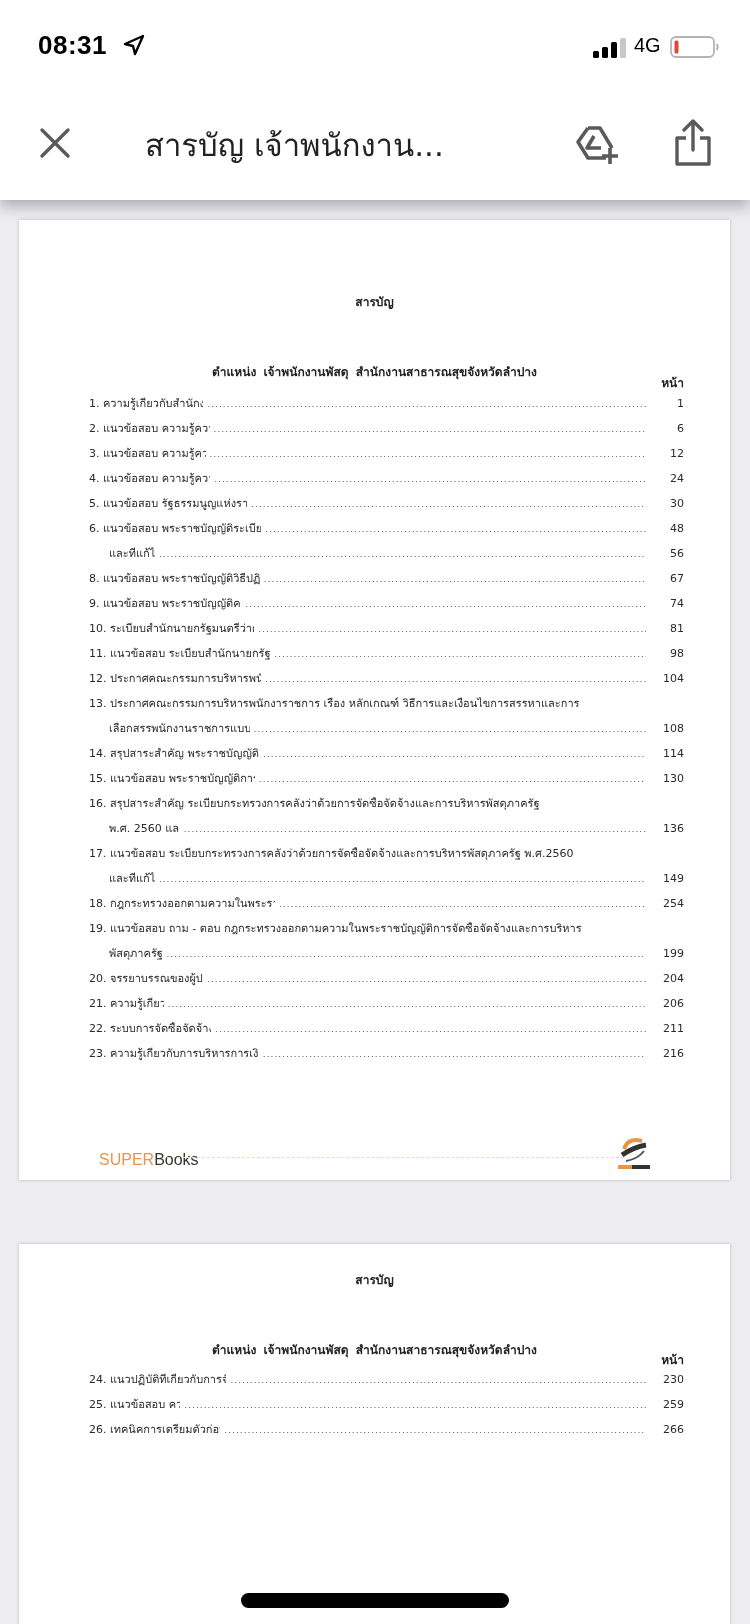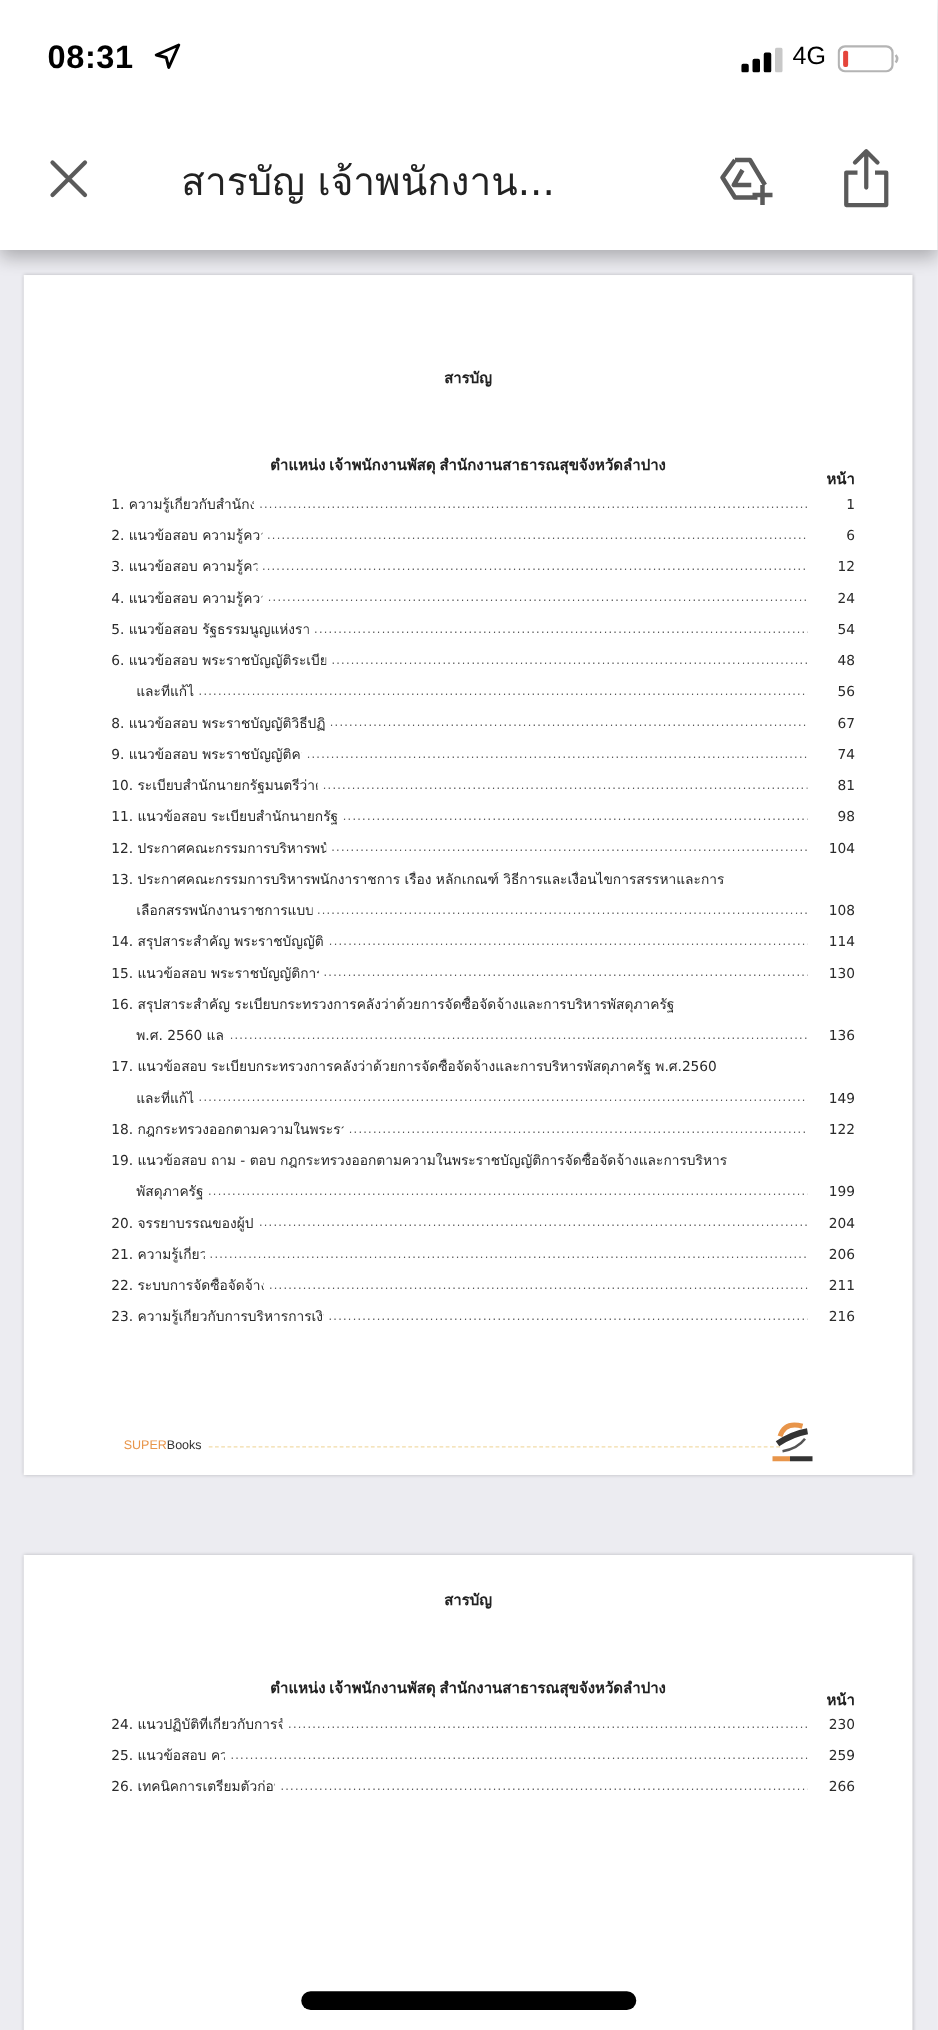--- a/index.html
+++ b/index.html
@@ -14,33 +14,33 @@
   .navbar { position: absolute; top: 110px; left: 0; width: 618px; height: 70px; padding-left: 36px; }
   .navbar .close { position: absolute; left: 36px; top: 14px; width: 38px; height: 38px; cursor: pointer; }
   .navbar .title { position: absolute; left: 145px; top: 10px; font-family: "DejaVu Sans", sans-serif; font-size: 31px; color: #222; white-space: nowrap; }
   .navbar .addlib { position: absolute; left: 574px; top: 12px; width: 48px; height: 44px; cursor: pointer; }
   .navbar .share { position: absolute; left: 673px; top: 8px; width: 40px; height: 50px; cursor: pointer; }
 
   .viewer { position: absolute; top: 200px; left: 0; width: 750px; height: 1424px; background: #ececf1; }
   .page { position: absolute; left: 19px; width: 711px; background: #fff; box-shadow: 0 0 3px rgba(0,0,0,0.22); }
   .page1 { top: 20px; height: 960px; }
   .page2 { top: 1044px; height: 400px; }
-  .doc-title { position: absolute; width: 100%; text-align: center; font-family: Liberation Serif, serif; font-weight: bold; color: #222; }
+  .doc-title { position: absolute; width: 100%; text-align: center; font-family: Liberation Mono, monospace; font-weight: bold; color: #222; }
   .doc-title.t1 { font-size: 12px; }
   .doc-title.t2 { font-size: 12px; margin-top: 44px; }
   .page-hdr { position: absolute; right: 46px; font-size: 12px; font-weight: bold; color: #222; }
   .toc { position: absolute; left: 70px; width: 595px; }
   .toc-row { position: relative; display: flex; align-items: flex-end; font-family: "DejaVu Sans", sans-serif; font-size: 11px; color: #2a2a2a; height: 25px; line-height: 14px; padding-bottom: 4px; }
   .toc-row .txt { white-space: nowrap; overflow: hidden; flex: 0 1 auto; }
   .toc-row .dots { flex: 1 1 auto; overflow: hidden; white-space: nowrap; color: #555; margin: 0 4px; letter-spacing: 1px; font-size: 9px; }
   .toc-row .dots::before { content: "........................................................................................................................................................................................................................................................"; }
   .toc-row .pg { flex: 0 0 34px; text-align: right; }
   .toc-row.indent .txt { padding-left: 20px; }
   .footer { position: absolute; left: 80px; top: 915px; width: 555px; height: 34px; }
-  .footer .brand { position: absolute; left: 0; top: 16px; font-family: "Liberation Sans", sans-serif; font-size: 10px; color: #333; }
+  .footer .brand { position: absolute; left: 0; top: 16px; font-family: "Liberation Sans", sans-serif; font-size: 16px; color: #333; }
   .footer .brand .sup { color: #e8954a; }
   .footer .line { position: absolute; left: 68px; right: 30px; top: 22px; border-top: 1px dashed #f2dca8; }
   .footer .logo { position: absolute; right: 0; top: 0; width: 40px; height: 36px; }
   .home-ind { position: absolute; left: 241px; top: 1593px; width: 268px; height: 15px; background: #000; border-radius: 8px; z-index: 10; }
 </style>
 </head>
 <body>
 
 <div class="topbar">
   <div class="status">
@@ -103,21 +103,21 @@
           <span class="pg">12</span>
         </div>
       <div class="toc-row">
           <span class="txt">4. แนวข้อสอบ ความรู้ความสามารถทั่วไป (ภาษาอังกฤษ)</span>
           <span class="dots"></span>
           <span class="pg">24</span>
         </div>
       <div class="toc-row">
           <span class="txt">5. แนวข้อสอบ รัฐธรรมนูญแห่งราชอาณาจักรไทย พ.ศ. 2560 และที่แก้ไขเพิ่มเติม</span>
           <span class="dots"></span>
-          <span class="pg">54</span>
+          <span class="pg">30</span>
         </div>
       <div class="toc-row">
           <span class="txt">6. แนวข้อสอบ พระราชบัญญัติระเบียบบริหารราชการแผ่นดิน พ.ศ.2534 และที่แก้ไขเพิ่มเติม</span>
           <span class="dots"></span>
           <span class="pg">48</span>
         </div>
       <div class="toc-row indent">
           <span class="txt">และที่แก้ไขเพิ่มเติม</span>
           <span class="dots"></span>
           <span class="pg">56</span>
@@ -177,21 +177,21 @@
           <span class="txt">17. แนวข้อสอบ ระเบียบกระทรวงการคลังว่าด้วยการจัดซื้อจัดจ้างและการบริหารพัสดุภาครัฐ พ.ศ.2560</span>
         </div>
       <div class="toc-row indent">
           <span class="txt">และที่แก้ไขเพิ่มเติม</span>
           <span class="dots"></span>
           <span class="pg">149</span>
         </div>
       <div class="toc-row">
           <span class="txt">18. กฎกระทรวงออกตามความในพระราชบัญญัติการจัดซื้อจัดจ้างและการบริหารพัสดุภาครัฐ พ.ศ.2560</span>
           <span class="dots"></span>
-          <span class="pg">122</span>
+          <span class="pg">254</span>
         </div>
       <div class="toc-row">
           <span class="txt">19. แนวข้อสอบ ถาม - ตอบ กฎกระทรวงออกตามความในพระราชบัญญัติการจัดซื้อจัดจ้างและการบริหาร</span>
         </div>
       <div class="toc-row indent">
           <span class="txt">พัสดุภาครัฐ พ.ศ.2560</span>
           <span class="dots"></span>
           <span class="pg">199</span>
         </div>
       <div class="toc-row">

